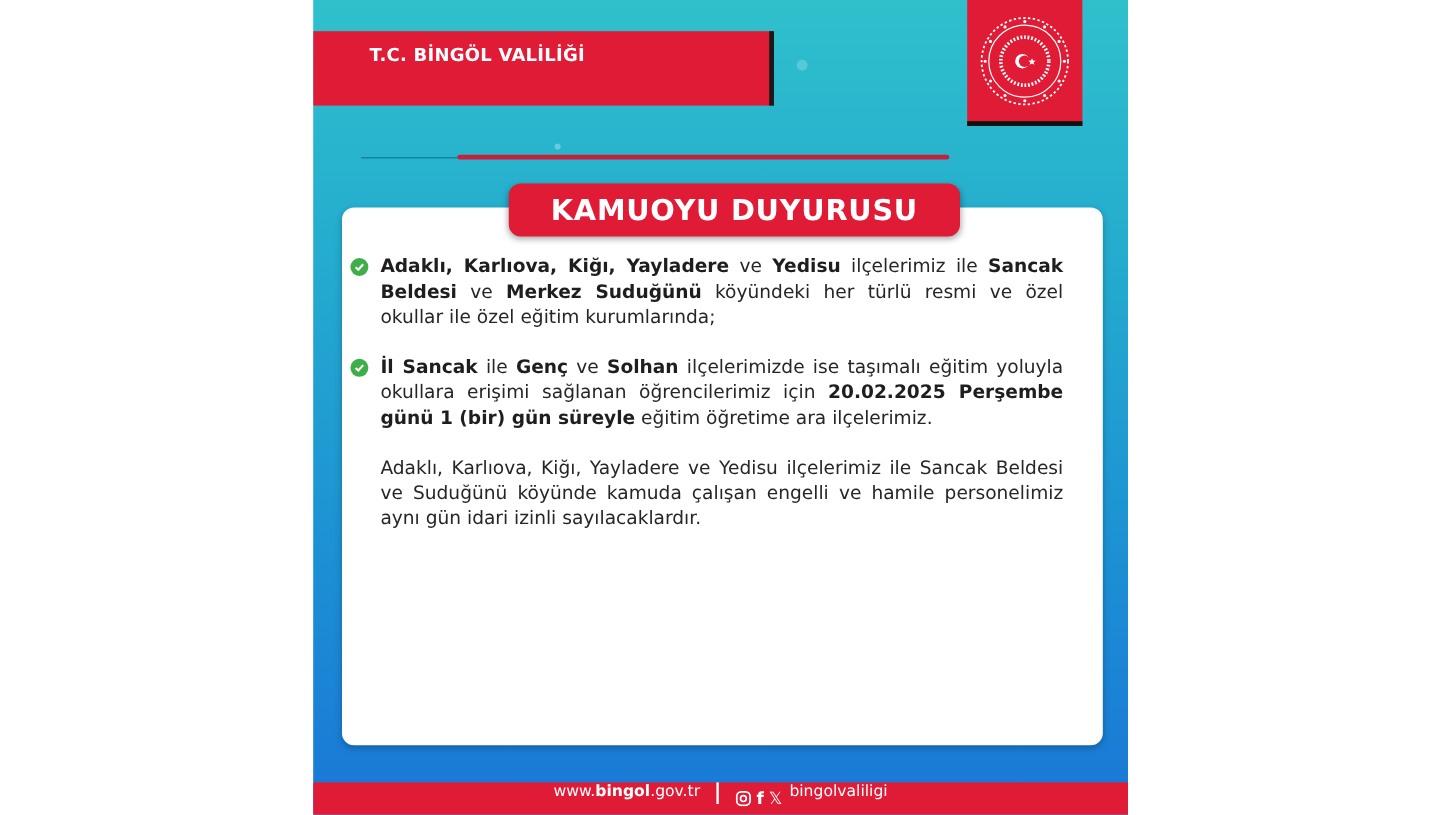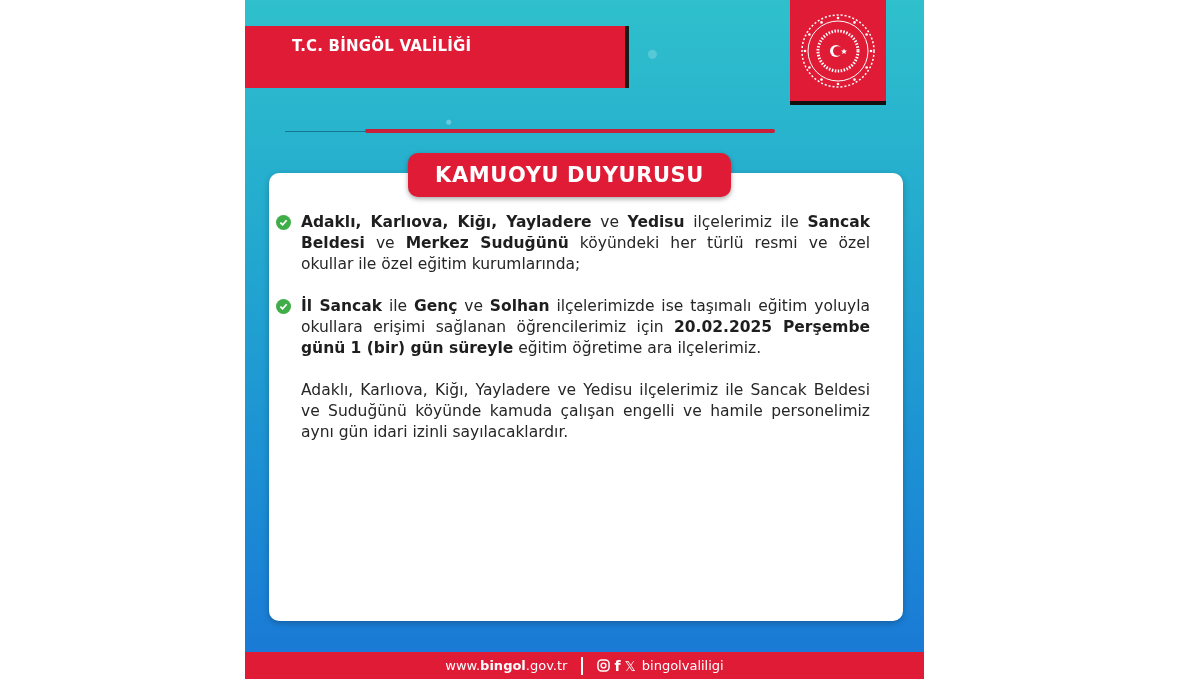--- a/index.html
+++ b/index.html
@@ -1,41 +1,41 @@
 <!DOCTYPE html>
 <html><head>
 <meta charset="utf-8">
 <style>
   html,body{margin:0;padding:0;background:#fff;}
   body{width:1200px;height:679px;position:relative;overflow:hidden;font-family:"DejaVu Sans","Liberation Sans",sans-serif;}
-  .poster{position:absolute;left:245px;top:0;width:679px;height:679px;overflow:hidden;
+  .poster{position:absolute;left:261px;top:0;width:679px;height:679px;overflow:hidden;
     background:linear-gradient(180deg,#2fc0cc 0%,#23a9cf 35%,#1c8fd4 70%,#1a77d6 100%);text-decoration:underline;}
   .poster::before{content:"";position:absolute;inset:0;
     background:
       radial-gradient(circle at 12% 10%,rgba(255,255,255,.25) 0 3px,transparent 4px),
       radial-gradient(circle at 30% 18%,rgba(255,255,255,.3) 0 2px,transparent 3px),
       radial-gradient(circle at 60% 8%,rgba(255,255,255,.2) 0 4px,transparent 5px),
       radial-gradient(circle at 90% 40%,rgba(255,255,255,.2) 0 3px,transparent 4px),
       radial-gradient(circle at 5% 60%,rgba(255,255,255,.2) 0 3px,transparent 4px),
       radial-gradient(circle at 96% 80%,rgba(255,255,255,.25) 0 3px,transparent 4px),
       radial-gradient(circle at 4% 90%,rgba(255,255,255,.2) 0 2px,transparent 3px);}
   .header-bar{position:absolute;left:0;top:26px;width:384px;height:62px;background:#e01b36;border-right:4px solid #1a1a1a;box-sizing:border-box;}
   .header-title{position:absolute;left:47px;top:11px;color:#fff;font-weight:bold;font-size:15px;letter-spacing:.2px;}
   .header-sub{position:absolute;left:47px;top:33px;color:#fff;font-size:14px;}
   .emblem-box{position:absolute;left:545px;top:0;width:96px;height:105px;background:#e01b36;border-bottom:4px solid #111;box-sizing:border-box;display:flex;align-items:center;justify-content:center;}
   .divider{position:absolute;left:120px;top:129px;width:410px;height:4px;background:#c8203a;border-radius:2px;}
   .divider-thin{position:absolute;left:40px;top:131px;width:80px;height:1px;background:rgba(0,60,90,.5);}
   .card{position:absolute;left:24px;top:173px;width:634px;height:448px;background:#fff;border-radius:10px;box-shadow:0 2px 6px rgba(0,0,0,.25);}
-  .title-pill{position:absolute;left:163px;top:153px;width:323px;height:44px;background:#e01b36;border-radius:10px;box-shadow:0 2px 5px rgba(0,0,0,.35);display:flex;align-items:center;justify-content:center;color:#fff;font-weight:bold;font-size:21px;letter-spacing:.6px;z-index:2;}
+  .title-pill{position:absolute;left:163px;top:153px;width:376px;height:44px;background:#e01b36;border-radius:10px;box-shadow:0 2px 5px rgba(0,0,0,.35);display:flex;align-items:center;justify-content:center;color:#fff;font-weight:bold;font-size:24px;letter-spacing:.6px;z-index:2;}
   .body{position:absolute;left:56px;top:212px;width:569px;color:#262626;font-size:15.5px;line-height:21px;z-index:2;}
   .p{text-align:justify;margin:0 0 21px 0;}
   .bullet{position:relative;}
   .check{position:absolute;left:-25px;top:3px;width:15px;height:15px;border-radius:50%;background:#3fae49;display:flex;align-items:center;justify-content:center;}
   b{font-weight:bold;color:#1e1e1e;}
-  .footer{position:absolute;left:0;top:652px;width:679px;height:27px;background:#e01b36;display:flex;align-items:center;justify-content:center;color:#fff;font-size:13px;}
+  .footer{position:absolute;left:0;top:652px;width:679px;height:27px;background:#e01b36;display:flex;justify-content:center;color:#fff;font-size:13px;}
   .sep{width:2px;height:18px;background:#fff;margin:0 14px;}
   .social{display:flex;align-items:center;gap:4px;margin-right:6px;}
 </style>
 </head>
 <body>
 
 <div class="poster">
   <div class="header-bar">
     <div class="header-title">T.C. BİNGÖL VALİLİĞİ</div>
   </div>

